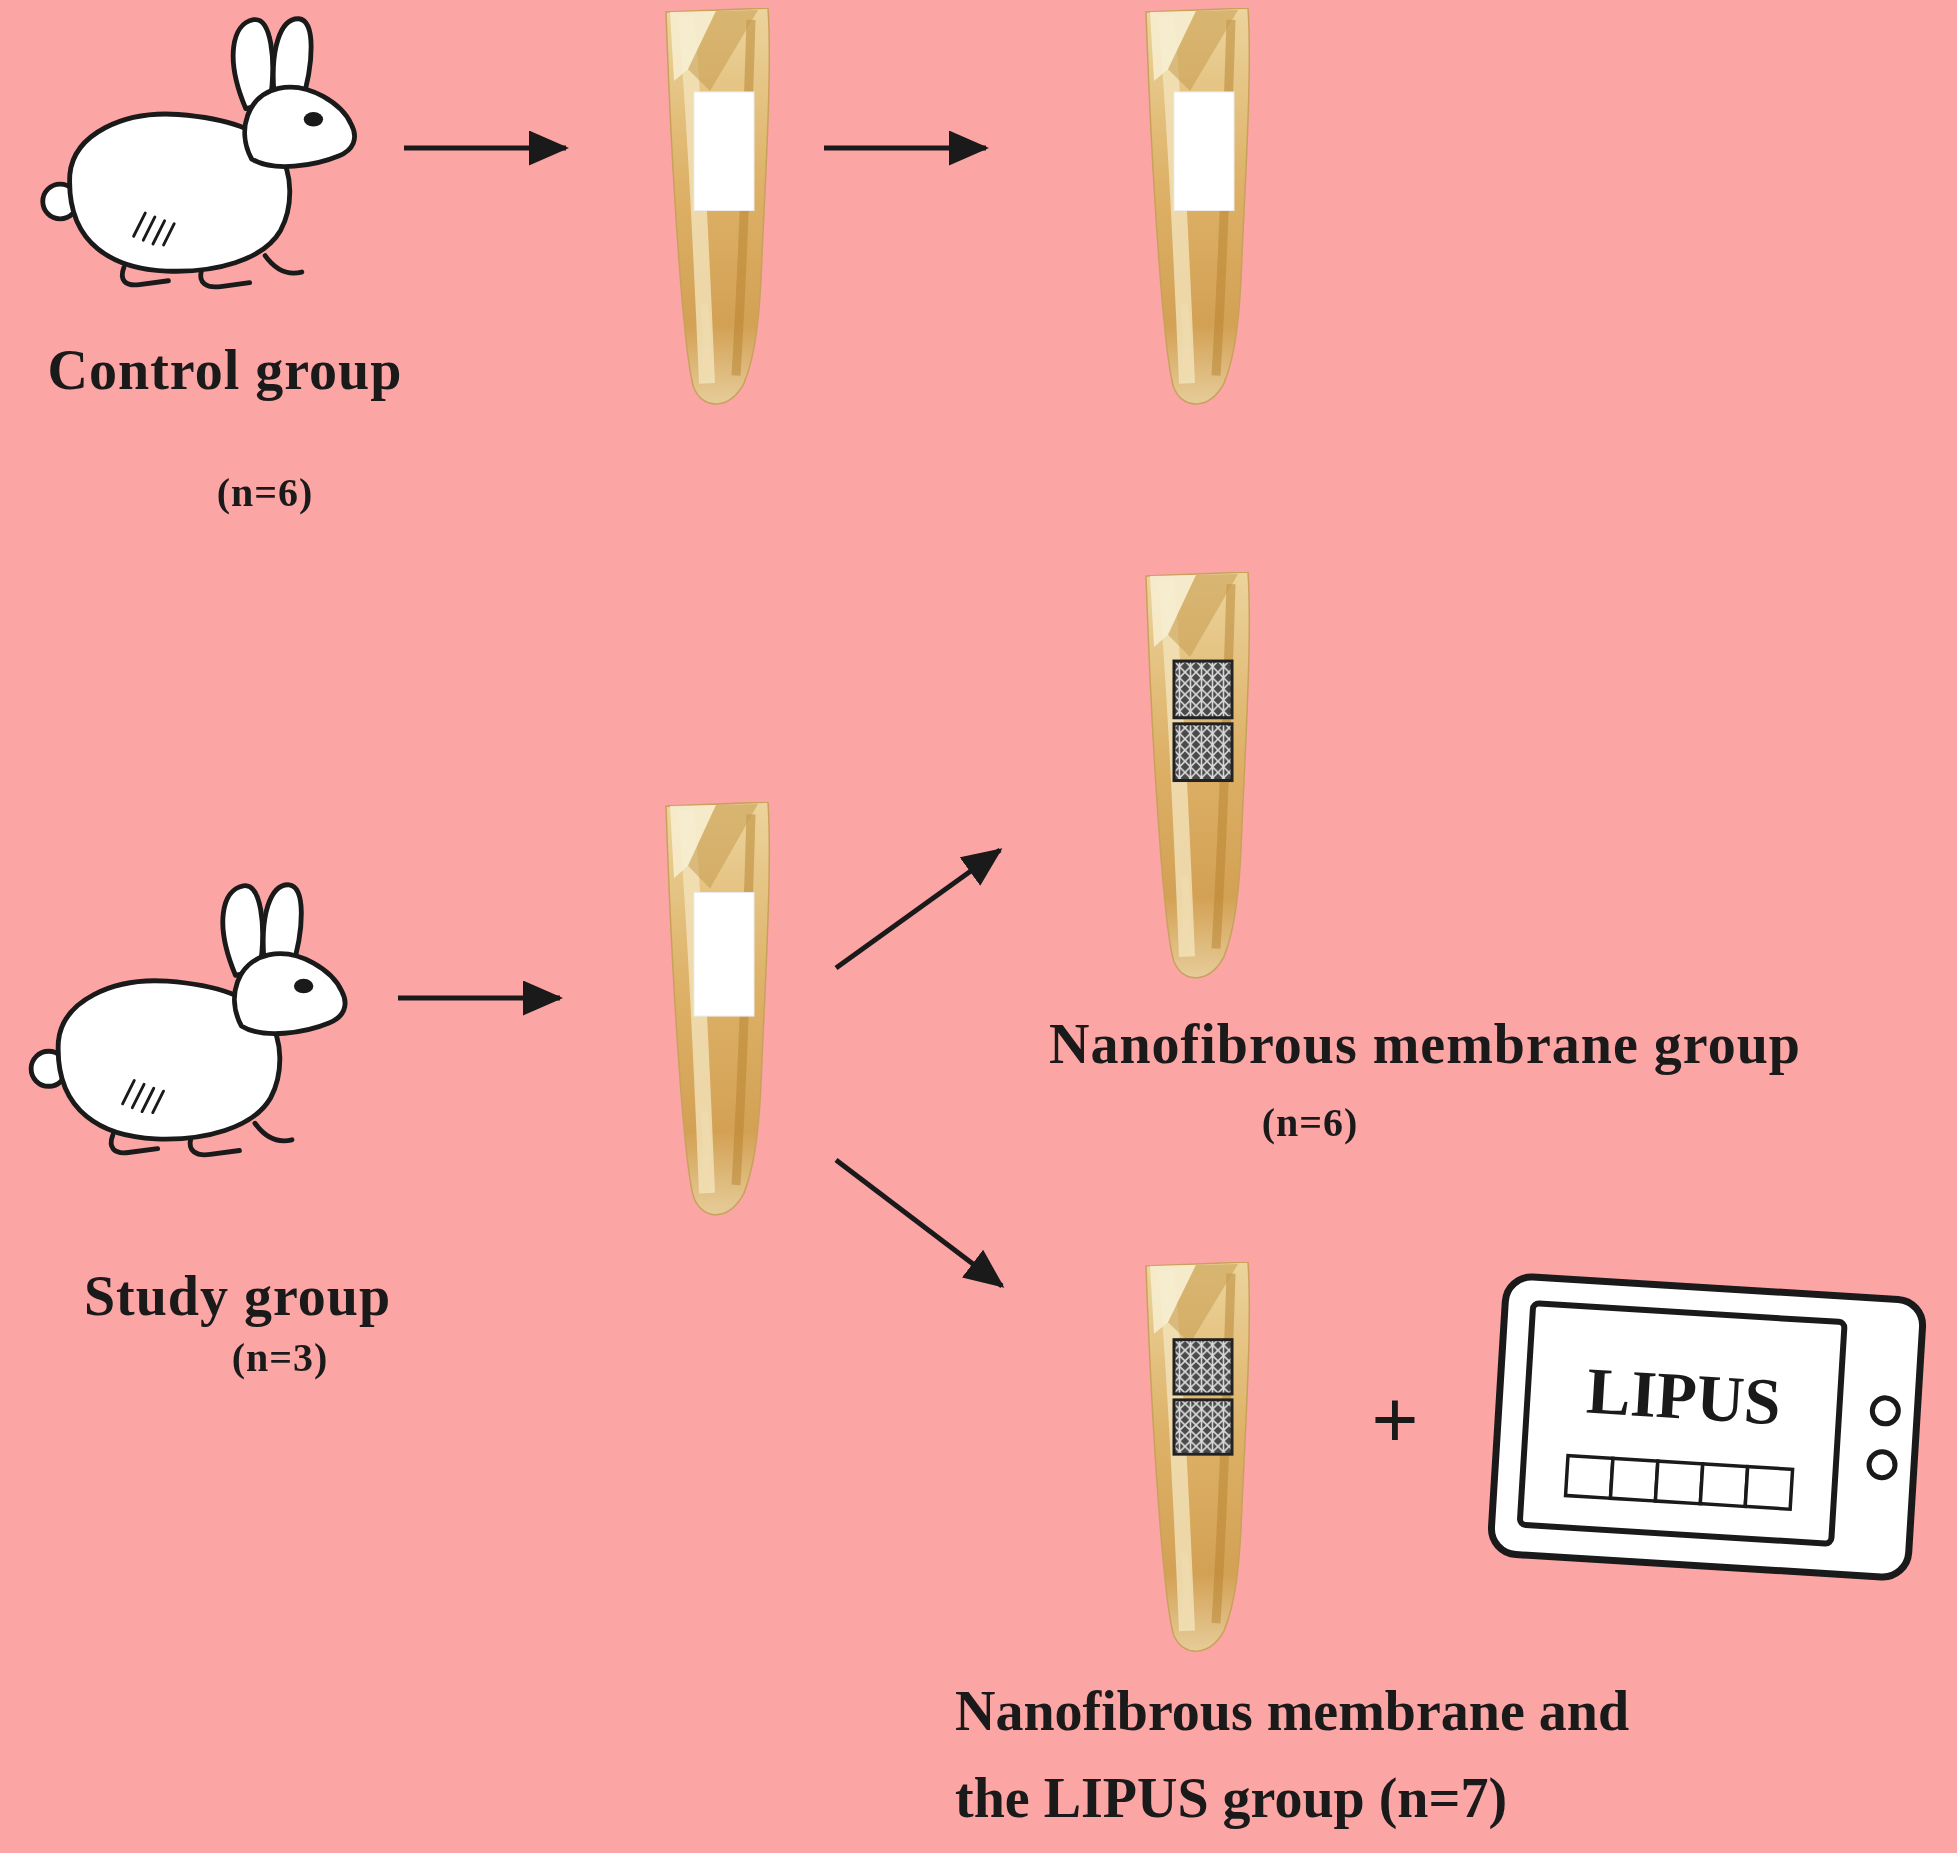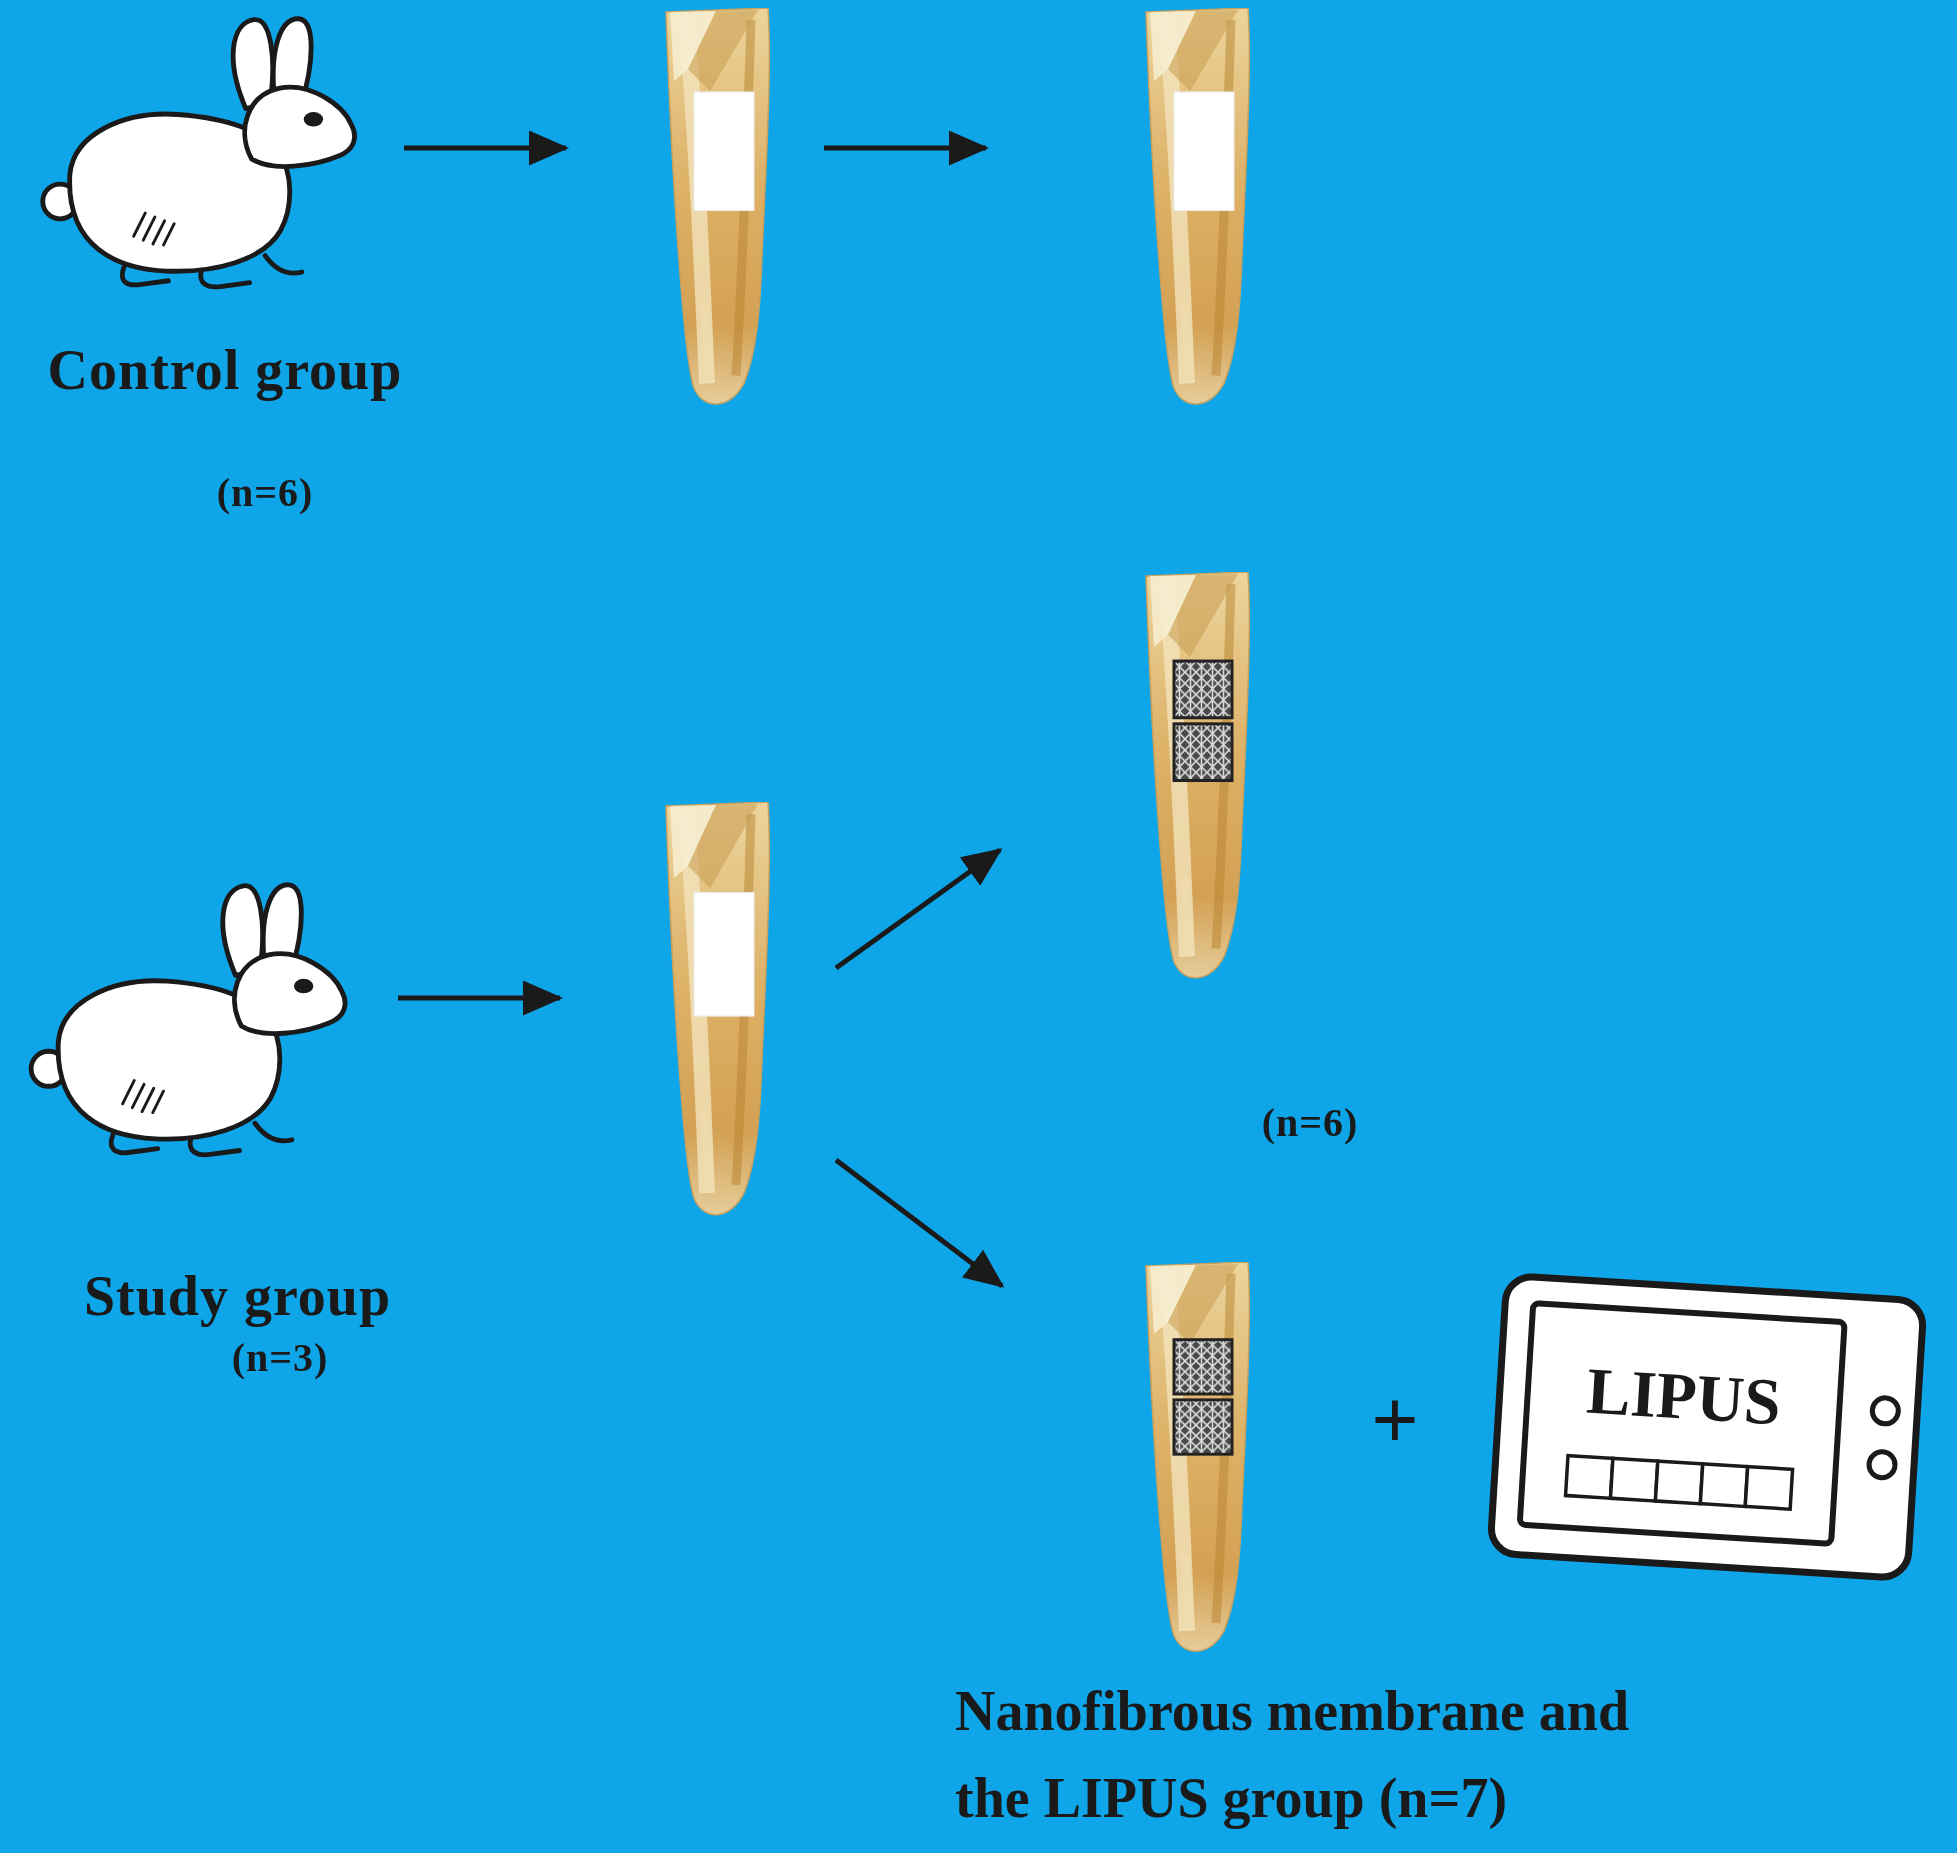--- a/index.html
+++ b/index.html
@@ -1,19 +1,19 @@
 <!DOCTYPE html>
 <html><head>
 <meta charset="utf-8">
 <style>
   html,body{margin:0;padding:0;background:#ffffff;}
   #stage{
     position:relative;
     width:1957px;height:1853px;
-    background:#0ea5e9;
+    background:#fca5a5;
     font-family:"Liberation Serif","DejaVu Serif",serif;
     color:#1a1a1a;
     overflow:hidden;
   }
   .abs{position:absolute;}
   .caption{
     font-weight:bold;
     text-align:center;
     font-size:56px;
     line-height:1.15;
@@ -136,20 +136,21 @@
   </svg>
 
   <svg class="abs" style="left:1132px;top:572px" width="135" height="415" viewBox="0 0 135 410" preserveAspectRatio="none">
     <use href="#bone"></use>
     <g transform="translate(42,88)">
       <rect width="58" height="56" fill="url(#weave)" stroke="#222222" stroke-width="3"></rect>
       <rect y="62" width="58" height="56" fill="url(#weave)" stroke="#222222" stroke-width="3"></rect>
     </g>
   </svg>
 
+  <div class="abs caption" style="left:945px;top:1012px;width:960px">Nanofibrous membrane group</div>
   <div class="abs caption small" style="left:830px;top:1100px;width:960px">(n=6)</div>
 
   <svg class="abs" style="left:1132px;top:1262px" width="135" height="398" viewBox="0 0 135 410" preserveAspectRatio="none">
     <use href="#bone"></use>
     <g transform="translate(42,80)">
       <rect width="58" height="56" fill="url(#weave)" stroke="#222222" stroke-width="3"></rect>
       <rect y="62" width="58" height="56" fill="url(#weave)" stroke="#222222" stroke-width="3"></rect>
     </g>
   </svg>
 

